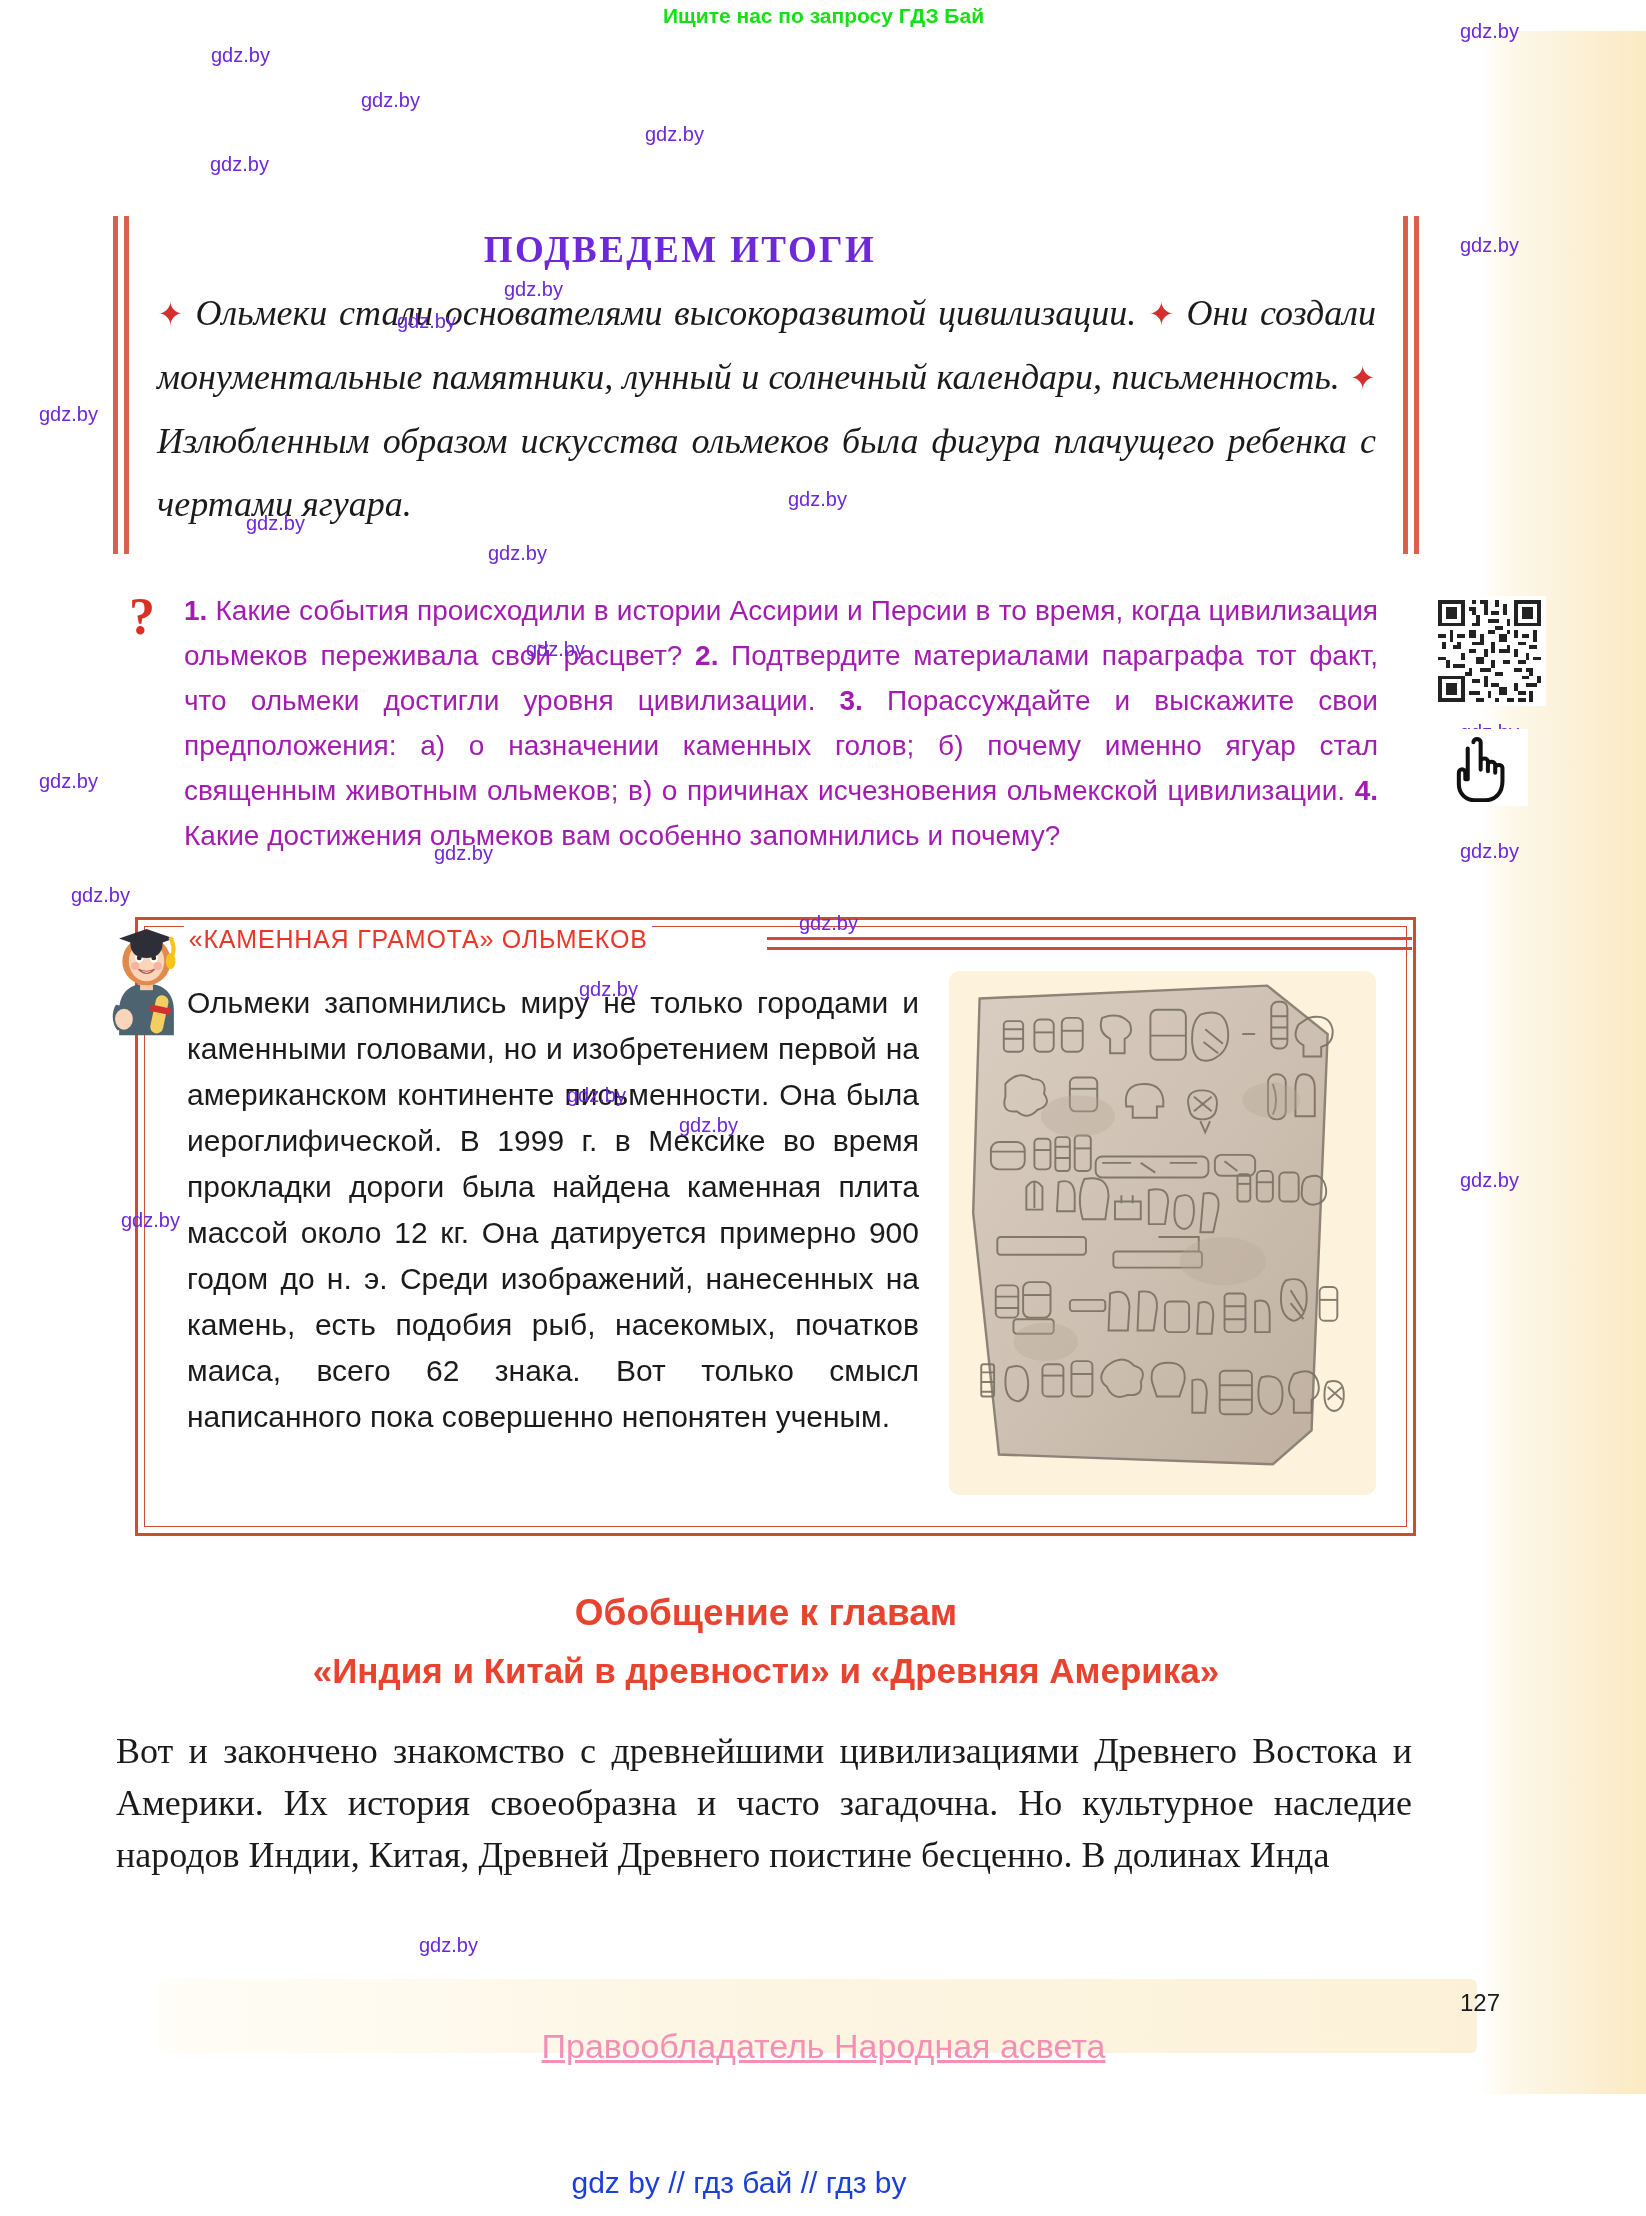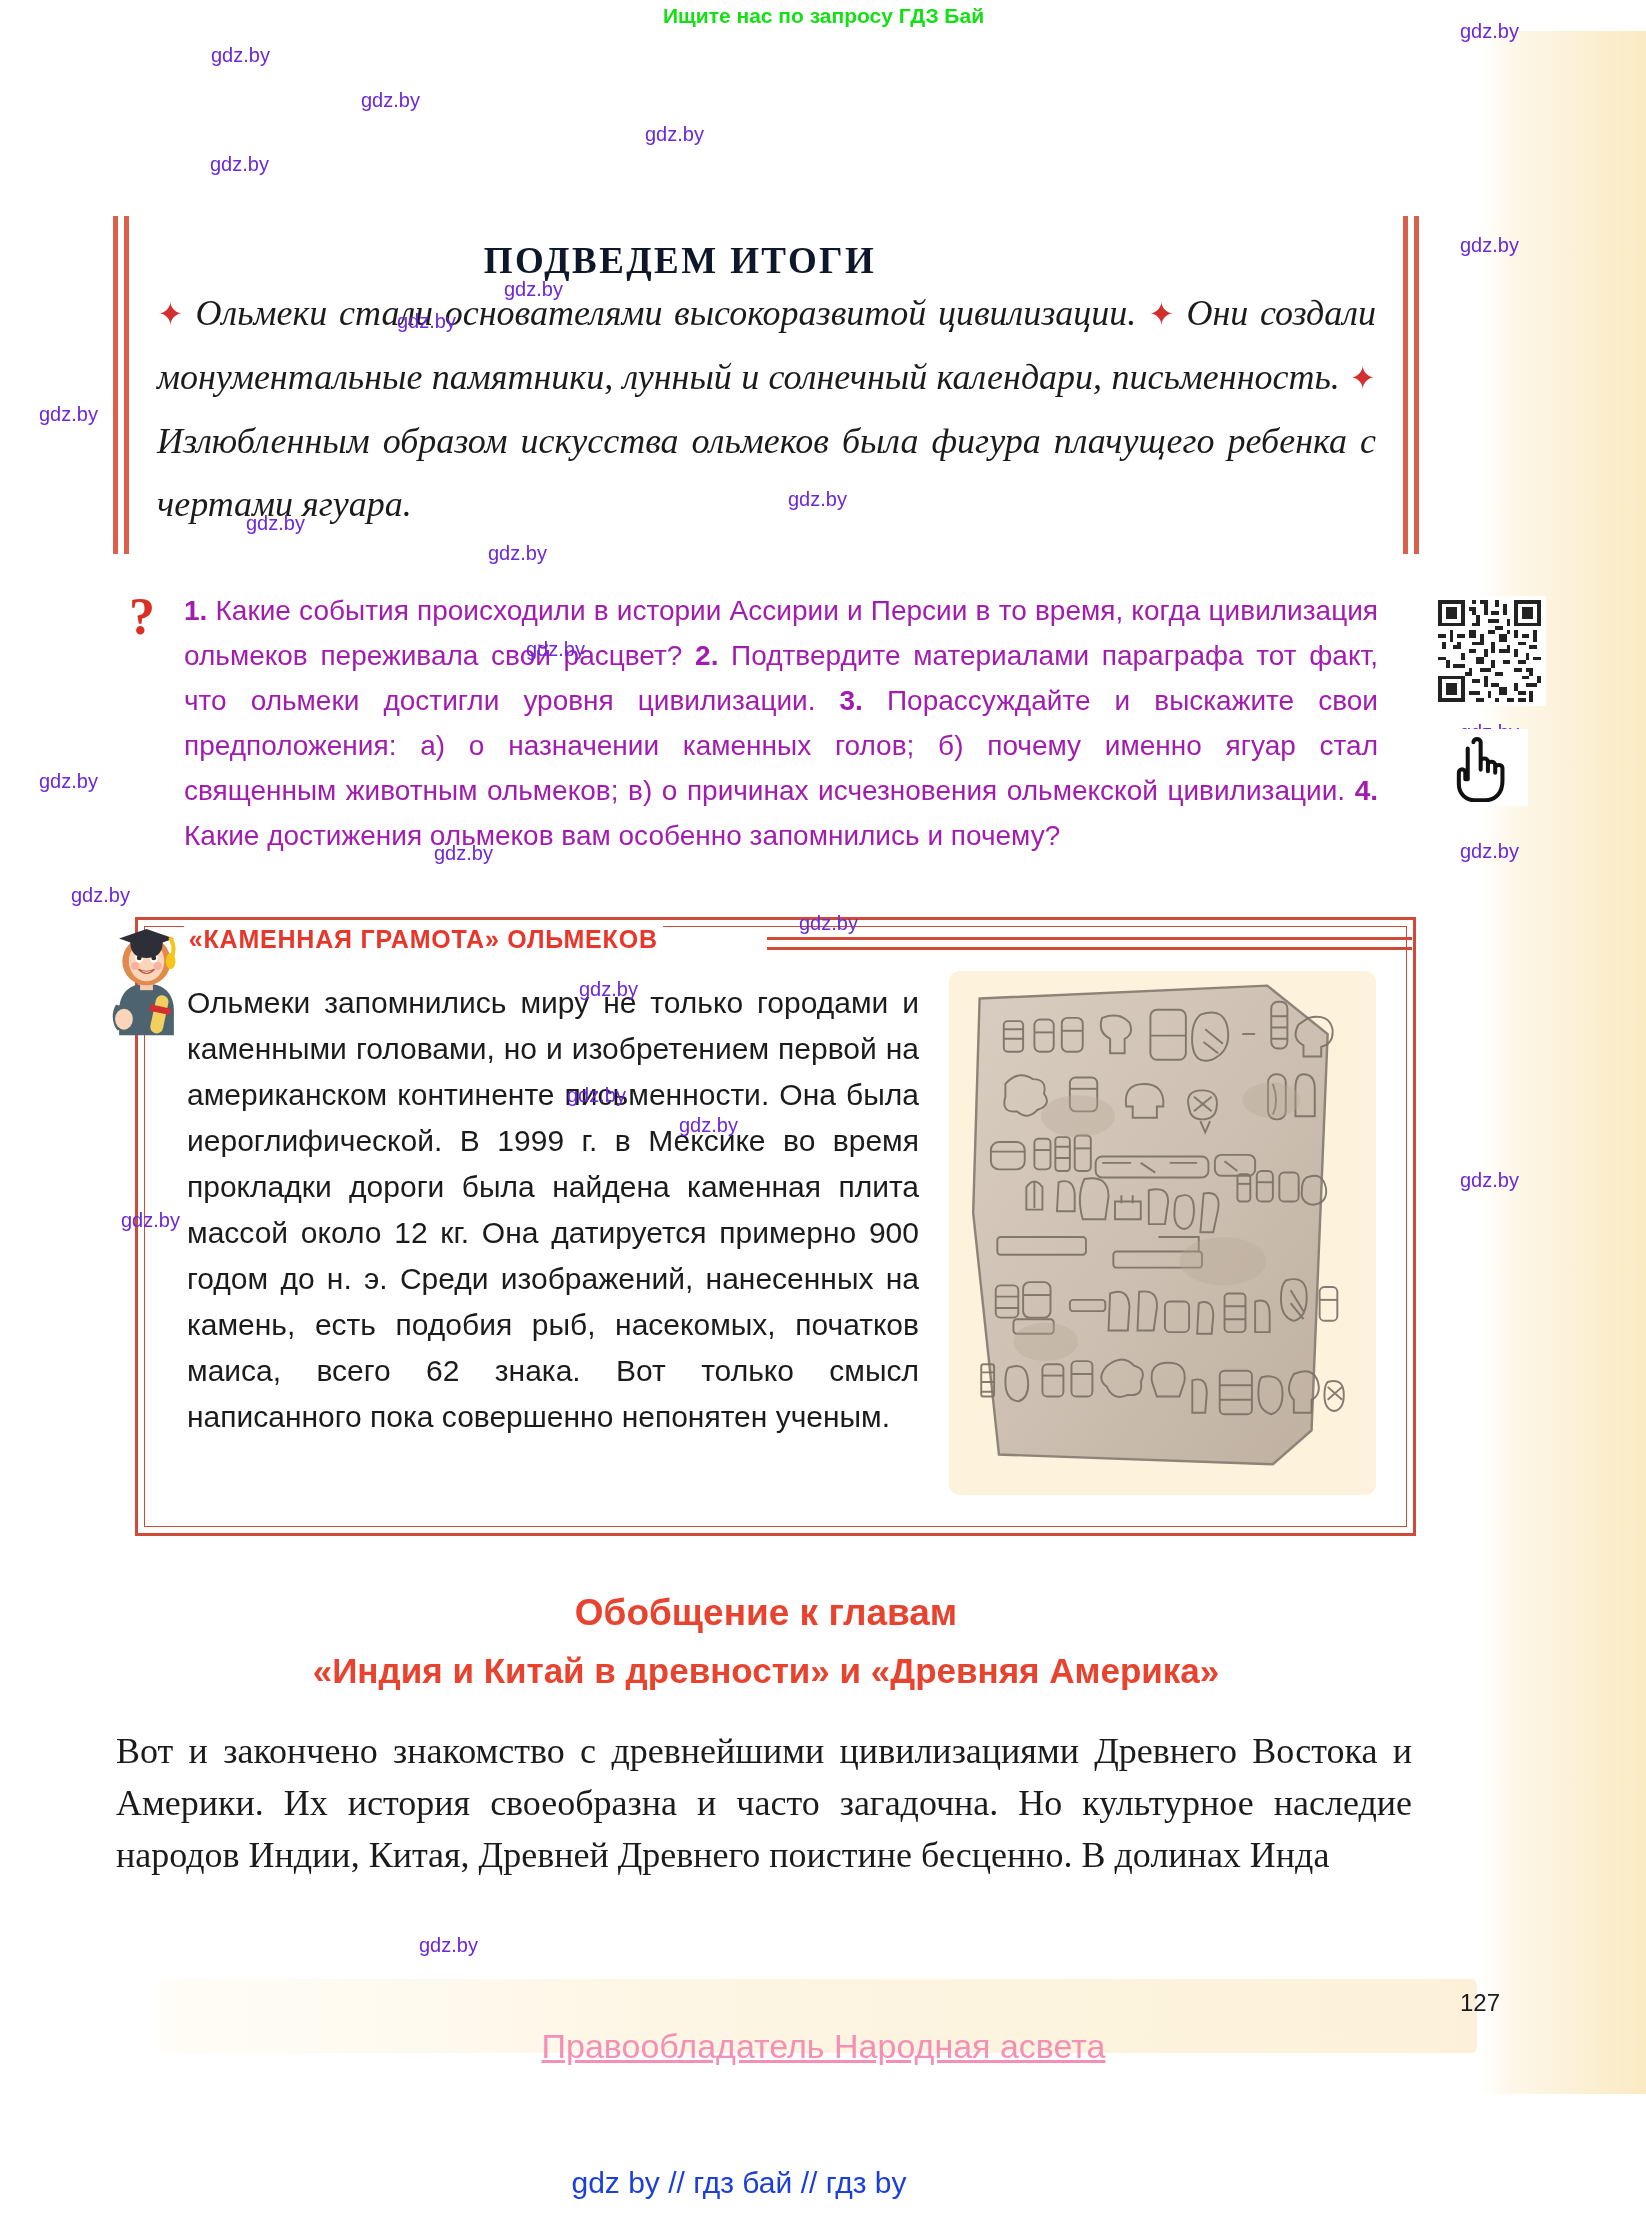--- a/index.html
+++ b/index.html
@@ -42,24 +42,24 @@
   .summary-rule{
     position:absolute; top:0; width:4.8px; height:338px;
     background:#d9604a;
   }
   .summary-rule.l1{ left:0; }
   .summary-rule.l2{ left:11.3px; }
   .summary-rule.r1{ right:11.3px; }
   .summary-rule.r2{ right:0; }
 
   .summary-title{
-    position:absolute; top:23px; left:0; width:1134px;
+    position:absolute; top:12px; left:0; width:1134px;
     text-align:center;
     font-family:"Liberation Serif", serif;
-    font-weight:bold; font-size:37px; color:#0f172a;
+    font-weight:bold; font-size:37px; color:#6d28d9;
     letter-spacing:2.4px;
   }
   .summary-body{
     position:absolute; top:66px; left:44px; width:1219px;
     font-family:"Liberation Serif", serif;
     font-style:italic; font-size:36px; line-height:63px;
     color:#1b1b1b; text-align:justify;
   }
   .star{ color:#d32f2f; font-size:32px; font-style:normal; }
 
@@ -98,21 +98,21 @@
   .frame-inner{
     position:absolute; left:6.4px; top:6.4px; right:6.4px; bottom:6.4px;
     border:1.6px solid #cf4a38;
   }
   .girl-icon{
     position:absolute; left:103px; top:916px; width:87px; height:129px;
     z-index:5;
   }
   .frame-head{
     position:absolute; left:184px; top:925px;
-    font-size:25px; font-weight:bold; color:#e8372a;
+    font-size:25px; font-weight:normal; color:#e8372a;
     letter-spacing:0.8px; z-index:5; background:#fff; padding:0 4.8px;
   }
   .head-rule{
     position:absolute; left:767px; top:937px; width:645px; height:3.2px;
     background:#cf4a38; z-index:4;
   }
   .head-rule2{
     position:absolute; left:767px; top:947px; width:645px; height:3.2px;
     background:#cf4a38; z-index:4;
   }

